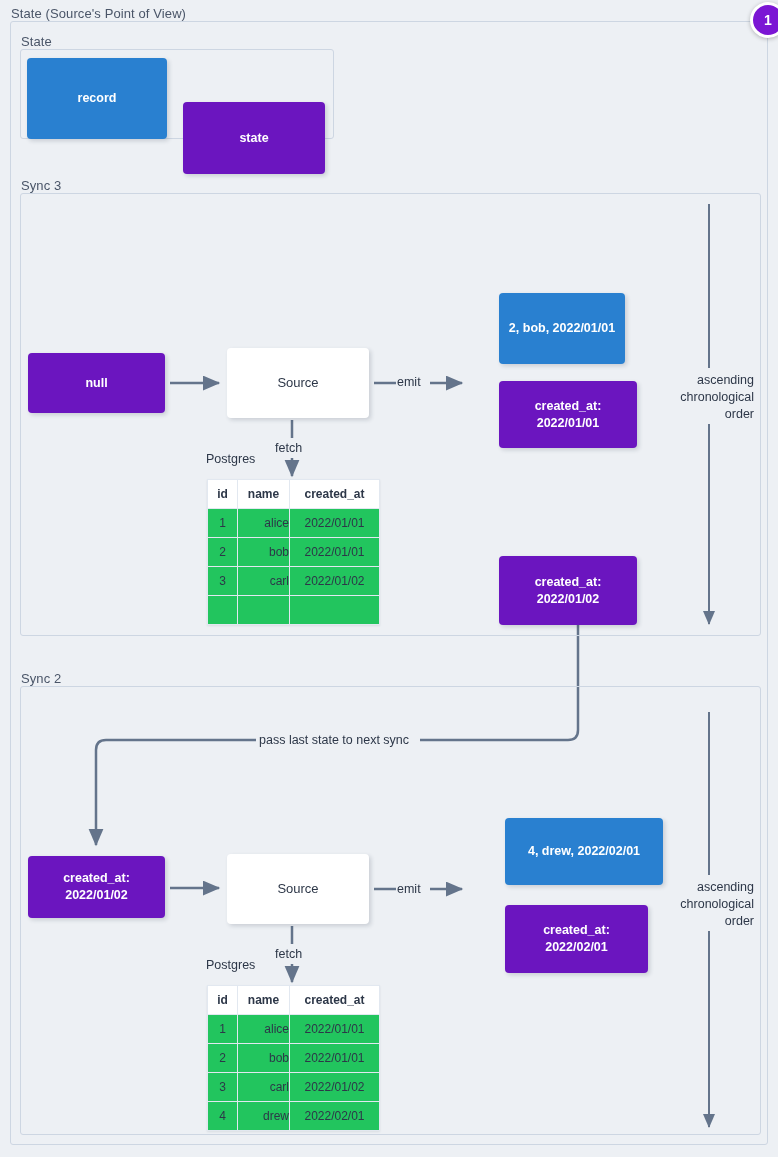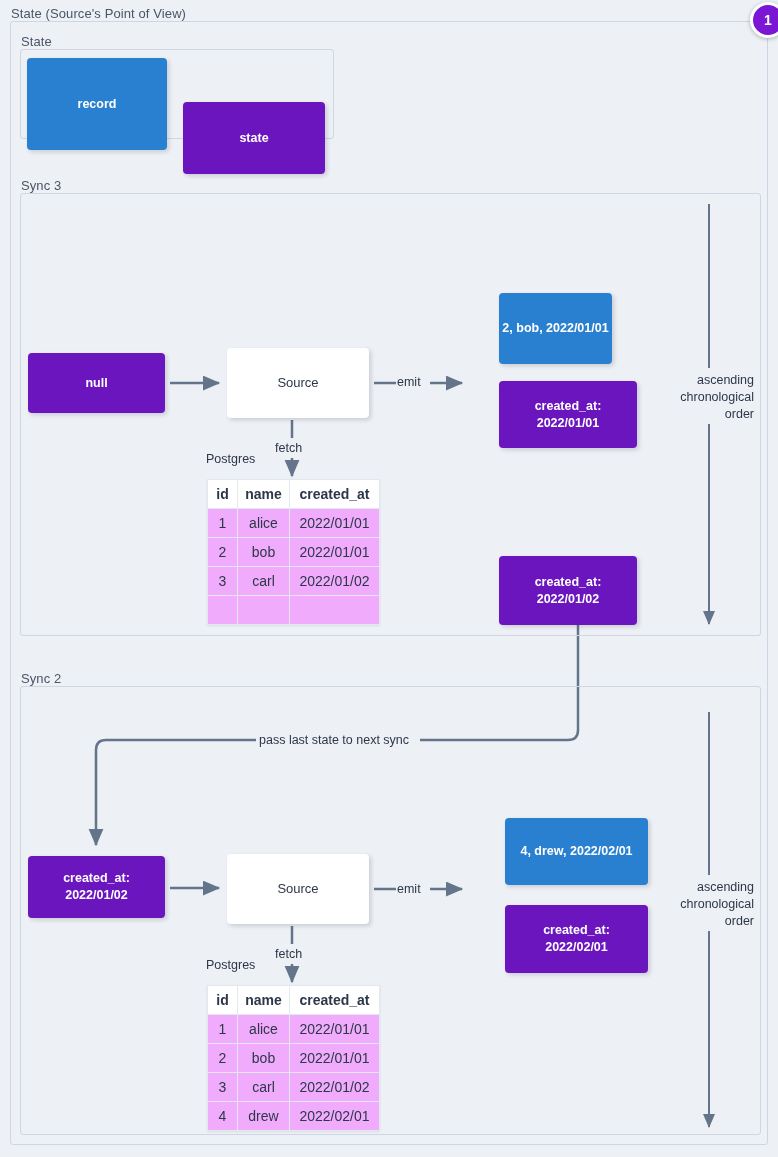--- a/index.html
+++ b/index.html
@@ -68,66 +68,66 @@
     font-weight: bold;
   }
   .node.plain {
     background: #ffffff;
     color: #2d3748;
     font-weight: normal;
     font-size: 13px;
   }
 
   
-  #legend-record { left: 27px; top: 58px; width: 140px; height: 92px; }
+  #legend-record { left: 27px; top: 58px; width: 140px; height: 81px; }
   #legend-state  { left: 183px; top: 58px; width: 142px; height: 72px; margin-top: 44px; }
 
   
   #s1-state-in { left: 28px; top: 353px; width: 137px; height: 60px; }
   #s1-source   { left: 227px; top: 348px; width: 142px; height: 70px; }
   #s1-rec-1 { left: 499px; top: 205px; width: 138px; height: 71px; }
-  #s1-rec-2 { left: 499px; top: 293px; width: 113px; height: 71px; }
+  #s1-rec-2 { left: 499px; top: 293px; width: 126px; height: 71px; }
   #s1-st-1  { left: 499px; top: 381px; width: 138px; height: 67px; }
   #s1-rec-3 { left: 499px; top: 467px; width: 138px; height: 71px; }
   #s1-st-2  { left: 499px; top: 556px; width: 138px; height: 69px; }
 
   
   #s2-state-in { left: 28px; top: 856px; width: 137px; height: 62px; }
   #s2-source   { left: 227px; top: 854px; width: 142px; height: 70px; }
-  #s2-rec-4 { left: 505px; top: 818px; width: 143px; height: 67px; }
+  #s2-rec-4 { left: 505px; top: 818px; width: 158px; height: 67px; }
   #s2-st-1  { left: 505px; top: 905px; width: 143px; height: 68px; }
 
   
   .db-label {
     position: absolute;
     font-size: 12.5px;
     color: #2d3748;
     white-space: nowrap;
   }
   #s1-db-label { left: 206px; top: 452px; }
   #s2-db-label { left: 206px; top: 958px; }
 
   table.db {
     position: absolute;
     border-collapse: collapse;
-    background: #f0abfc;
-    font-size: 14px;
+    background: #22c55e;
+    font-size: 12px;
     color: #2d3748;
     box-shadow: 0 1px 2px rgba(40,50,70,.10);
   }
   table.db th, table.db td {
     border: 1px solid #e2e8f0;
     padding: 0;
     height: 29px;
     text-align: center;
     font-weight: normal;
   }
   table.db th { font-weight: bold; background: #ffffff; }
   table.db td.c-id { width: 30px; }
-  table.db td.c-name { width: 52px; }
+  table.db td.c-name { width: 52px; text-align: right; }
   table.db td.c-date { width: 90px; }
   table.db th.c-id { width: 30px; }
   table.db th.c-name { width: 52px; }
   table.db th.c-date { width: 90px; }
 
   #s1-table { left: 207px; top: 479px; }
   #s2-table { left: 207px; top: 985px; }
 
   
   .anno {

